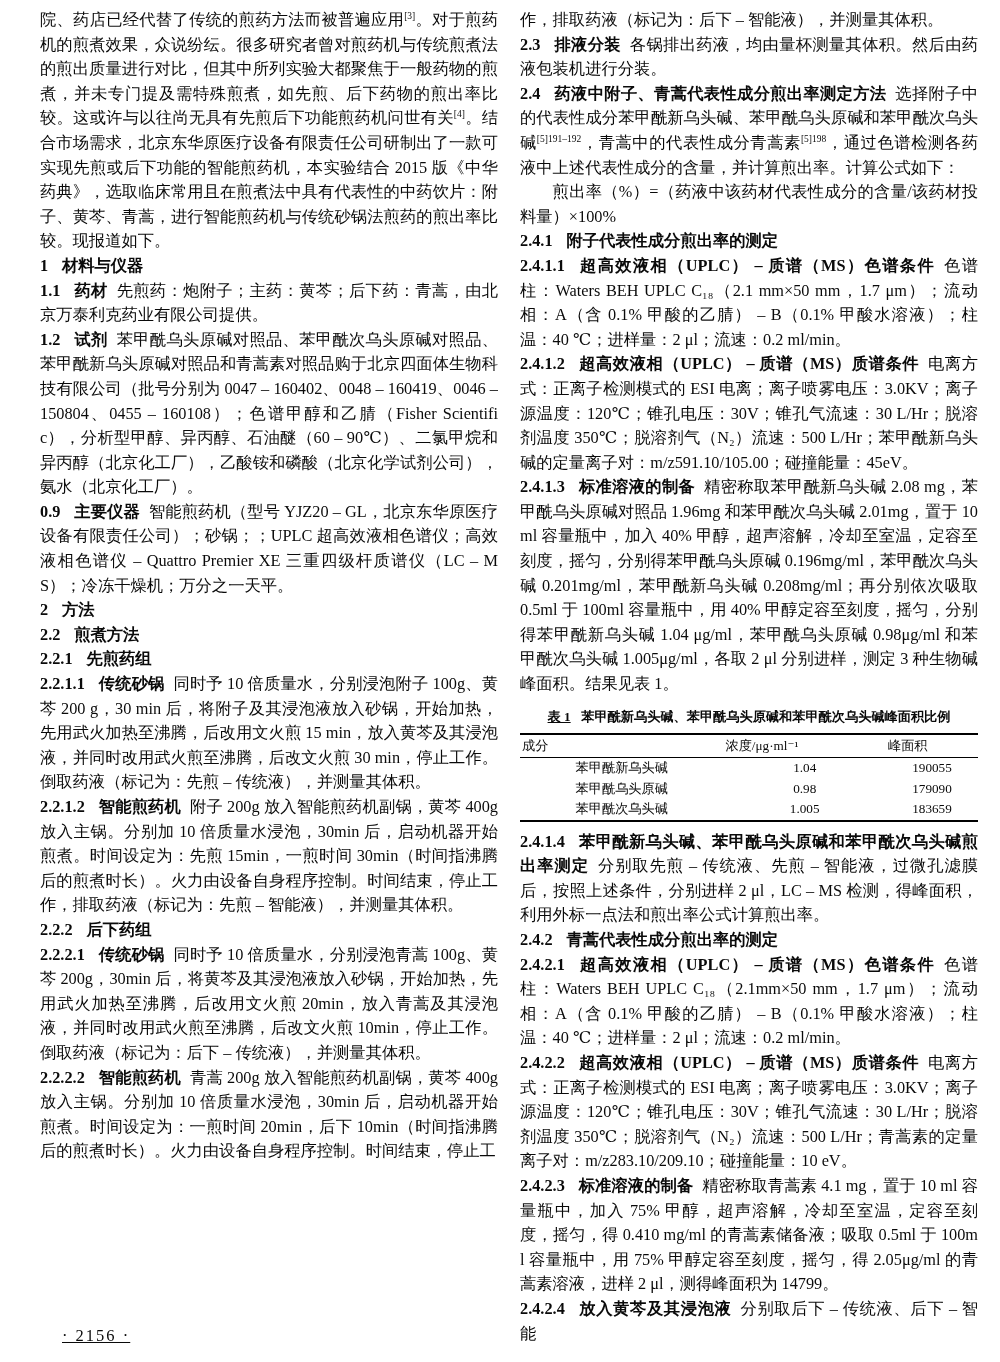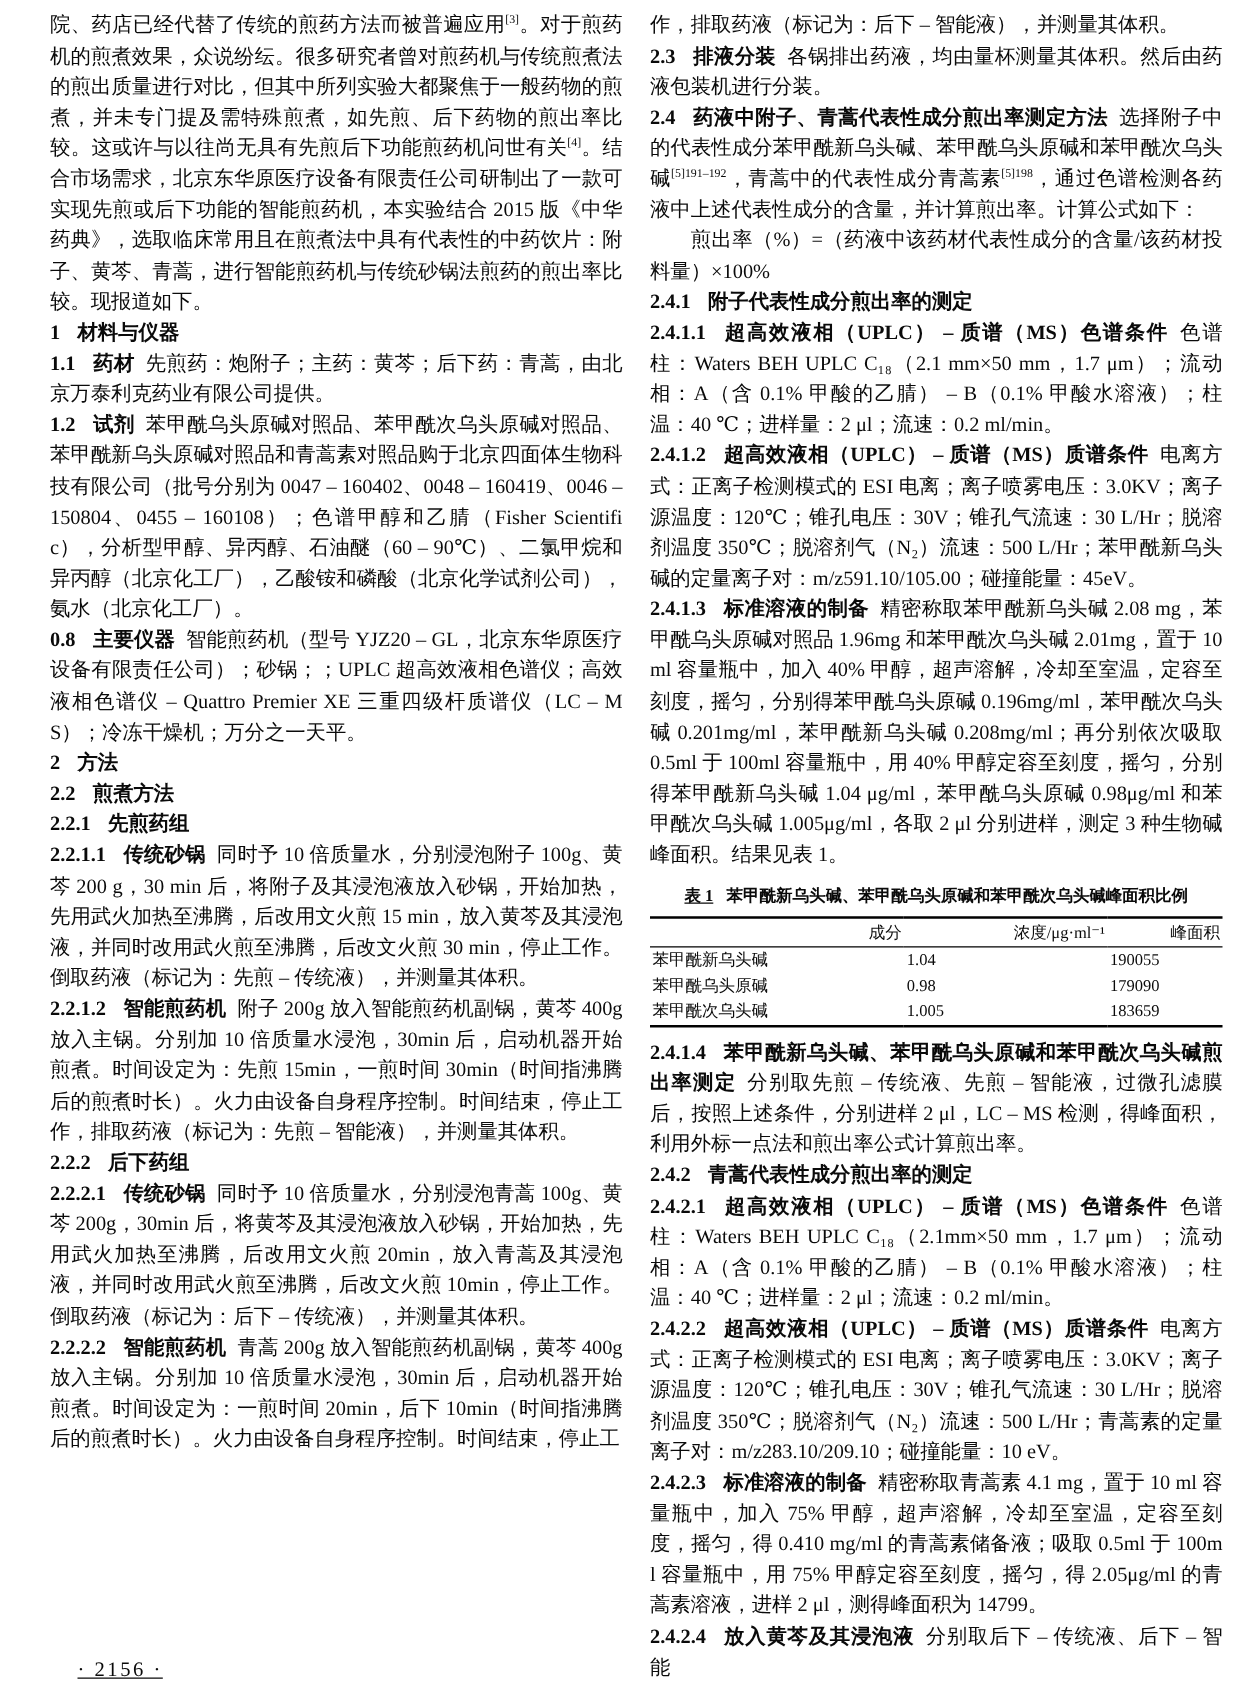--- a/index.html
+++ b/index.html
@@ -31,43 +31,43 @@
   .tcap{
     font-size:13.2px;line-height:19px;font-weight:bold;
     text-align:center;margin:2px 6px 7px 6px;
   }
   .tcap .caplbl{margin-right:0.8em;text-decoration:underline;}
   table.t1{
     width:100%;border-collapse:collapse;
     font-size:13.2px;line-height:20.5px;
     border-top:2px solid #000;border-bottom:2px solid #000;
   }
-  table.t1 th{font-weight:normal;border-bottom:1px solid #000;padding:1px 2px;text-align:right;}
-  table.t1 td{padding:0 2px;text-align:left;}
+  table.t1 th{font-weight:normal;border-bottom:1px solid #000;padding:1px 2px;text-align:left;}
+  table.t1 td{padding:0 2px;text-align:center;}
   .pageno{
     position:absolute;left:62px;bottom:16px;
     font-size:16.5px;letter-spacing:2px;text-decoration:underline;
   }
 </style>
 </head>
 <body>
 
 <div class="page">
   <div class="cols">
 
     <div class="col">
       <p class="para"><span>院、药店已经代替了传统的煎药方法而被普遍应用</span><sup class="ref">[3]</sup><span>。对于煎药机的煎煮效果，众说纷纭。很多研究者曾对煎药机与传统煎煮法的煎出质量进行对比，但其中所列实验大都聚焦于一般药物的煎煮，并未专门提及需特殊煎煮，如先煎、后下药物的煎出率比较。这或许与以往尚无具有先煎后下功能煎药机问世有关</span><sup class="ref">[4]</sup><span>。结合市场需求，北京东华原医疗设备有限责任公司研制出了一款可实现先煎或后下功能的智能煎药机，本实验结合 2015 版《中华药典》，选取临床常用且在煎煮法中具有代表性的中药饮片：附子、黄芩、青蒿，进行智能煎药机与传统砂锅法煎药的煎出率比较。现报道如下。</span></p>
 
       <p class="para head"><span class="num">1</span><span class="lbl">材料与仪器</span></p>
 
       <p class="para"><span class="num">1.1</span><span class="lbl">药材</span><span>先煎药：炮附子；主药：黄芩；后下药：青蒿，由北京万泰利克药业有限公司提供。</span></p>
 
       <p class="para"><span class="num">1.2</span><span class="lbl">试剂</span><span>苯甲酰乌头原碱对照品、苯甲酰次乌头原碱对照品、苯甲酰新乌头原碱对照品和青蒿素对照品购于北京四面体生物科技有限公司（批号分别为 0047 – 160402、0048 – 160419、0046 – 150804、0455 – 160108）；色谱甲醇和乙腈（Fisher Scientific），分析型甲醇、异丙醇、石油醚（60 – 90℃）、二氯甲烷和异丙醇（北京化工厂），乙酸铵和磷酸（北京化学试剂公司），氨水（北京化工厂）。</span></p>
 
-      <p class="para"><span class="num">0.8</span><span class="lbl">主要仪器</span><span>智能煎药机（型号 YJZ20 – GL，北京东华原医疗设备有限责任公司）；砂锅；；UPLC 超高效液相色谱仪；高效液相色谱仪 – Quattro Premier XE 三重四级杆质谱仪（LC – MS）；冷冻干燥机；万分之一天平。</span></p>
+      <p class="para"><span class="num">0.9</span><span class="lbl">主要仪器</span><span>智能煎药机（型号 YJZ20 – GL，北京东华原医疗设备有限责任公司）；砂锅；；UPLC 超高效液相色谱仪；高效液相色谱仪 – Quattro Premier XE 三重四级杆质谱仪（LC – MS）；冷冻干燥机；万分之一天平。</span></p>
 
       <p class="para head"><span class="num">2</span><span class="lbl">方法</span></p>
 
 
       <p class="para head"><span class="num">2.2</span><span class="lbl">煎煮方法</span></p>
 
       <p class="para head"><span class="num">2.2.1</span><span class="lbl">先煎药组</span></p>
 
       <p class="para"><span class="num">2.2.1.1</span><span class="lbl">传统砂锅</span><span>同时予 10 倍质量水，分别浸泡附子 100g、黄芩 200 g，30 min 后，将附子及其浸泡液放入砂锅，开始加热，先用武火加热至沸腾，后改用文火煎 15 min，放入黄芩及其浸泡液，并同时改用武火煎至沸腾，后改文火煎 30 min，停止工作。倒取药液（标记为：先煎 – 传统液），并测量其体积。</span></p>
 

